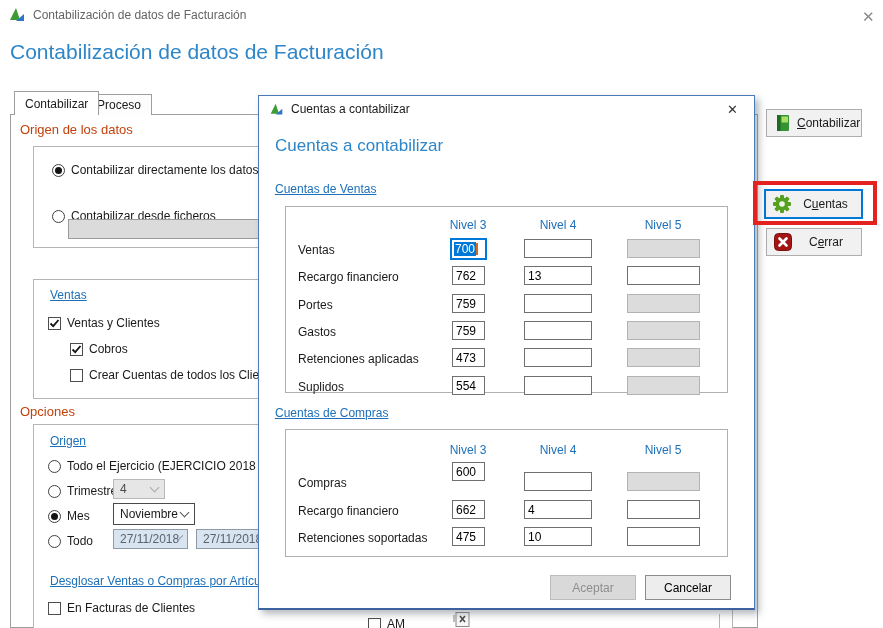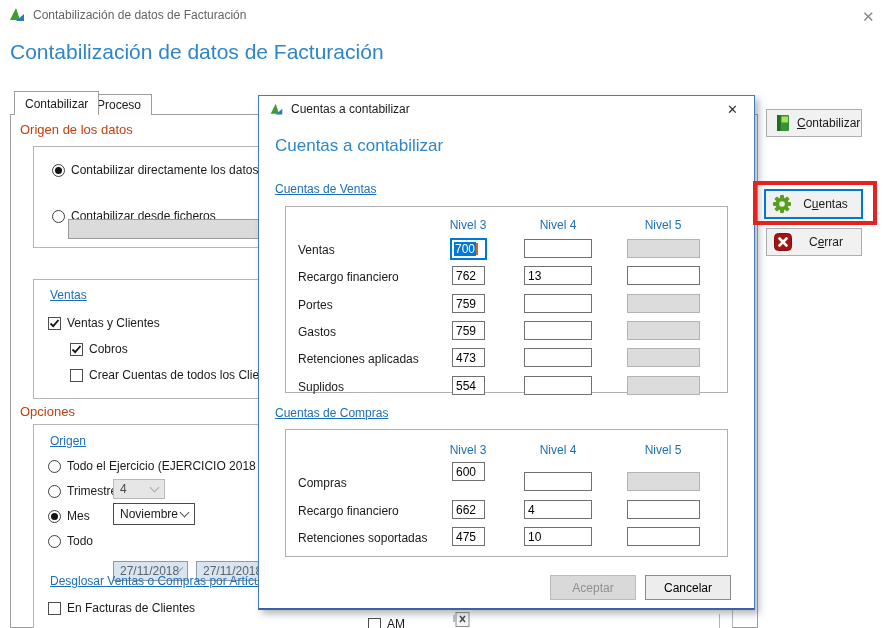--- a/index.html
+++ b/index.html
@@ -30,21 +30,21 @@
   .radio { width:13px; height:13px; border:1px solid #3f3f3f; border-radius:50%; background:#fff; flex:0 0 13px; position:relative; }
   .radio.sel::after { content:""; position:absolute; left:2px; top:2px; width:7px; height:7px; border-radius:50%; background:#141414; }
   .cb { width:13px; height:13px; border:1px solid #4d4d4d; background:#fff; flex:0 0 13px; display:flex; align-items:center; justify-content:center; }
 
   
   .combo { display:flex; align-items:center; justify-content:space-between; padding:0 6px; }
   .chev { width:7px; height:7px; border-right:1.5px solid #555; border-bottom:1.5px solid #555; transform:rotate(45deg); margin-top:-3px; }
   .combo.disabled { background:#e6e6e6; border:1px solid #b9b9b9; color:#4a4a4a; }
   .combo.disabled .chev { border-color:#aaa; }
   .combo.enabled { background:#fff; border:1px solid #4a4a4a;text-align:center; }
-  .combo.datebox { background:#d9e4f1; border:1px solid #8e9aa8; color:#5a6470;margin-top:32px; }
+  .combo.datebox { background:#d9e4f1; border:1px solid #8e9aa8; color:#5a6470; }
   .combo.datebox .chev { border-color:#8e9aa8; }
 
   .dis-input { background:#dbdbdb; border:1px solid #9a9a9a; }
 
   
   .abtn { left:766px; width:96px; height:28px; background:#f1f1f1; border:1px solid #aeaeae; display:flex; align-items:center; padding:0 6px; gap:4px; cursor:default; }
   .abtn .lbl { flex:1; text-align:center; }
   .abtn .u { text-decoration:underline; }
   .abtn-cuentas { left:764px; top:189px; width:99px; height:30px; border:2px solid #0078d7; }
   .red-annot { left:753px; top:181px; width:124px; height:44px; border:4px solid #e42320; background:transparent; z-index:15; pointer-events:none; }

